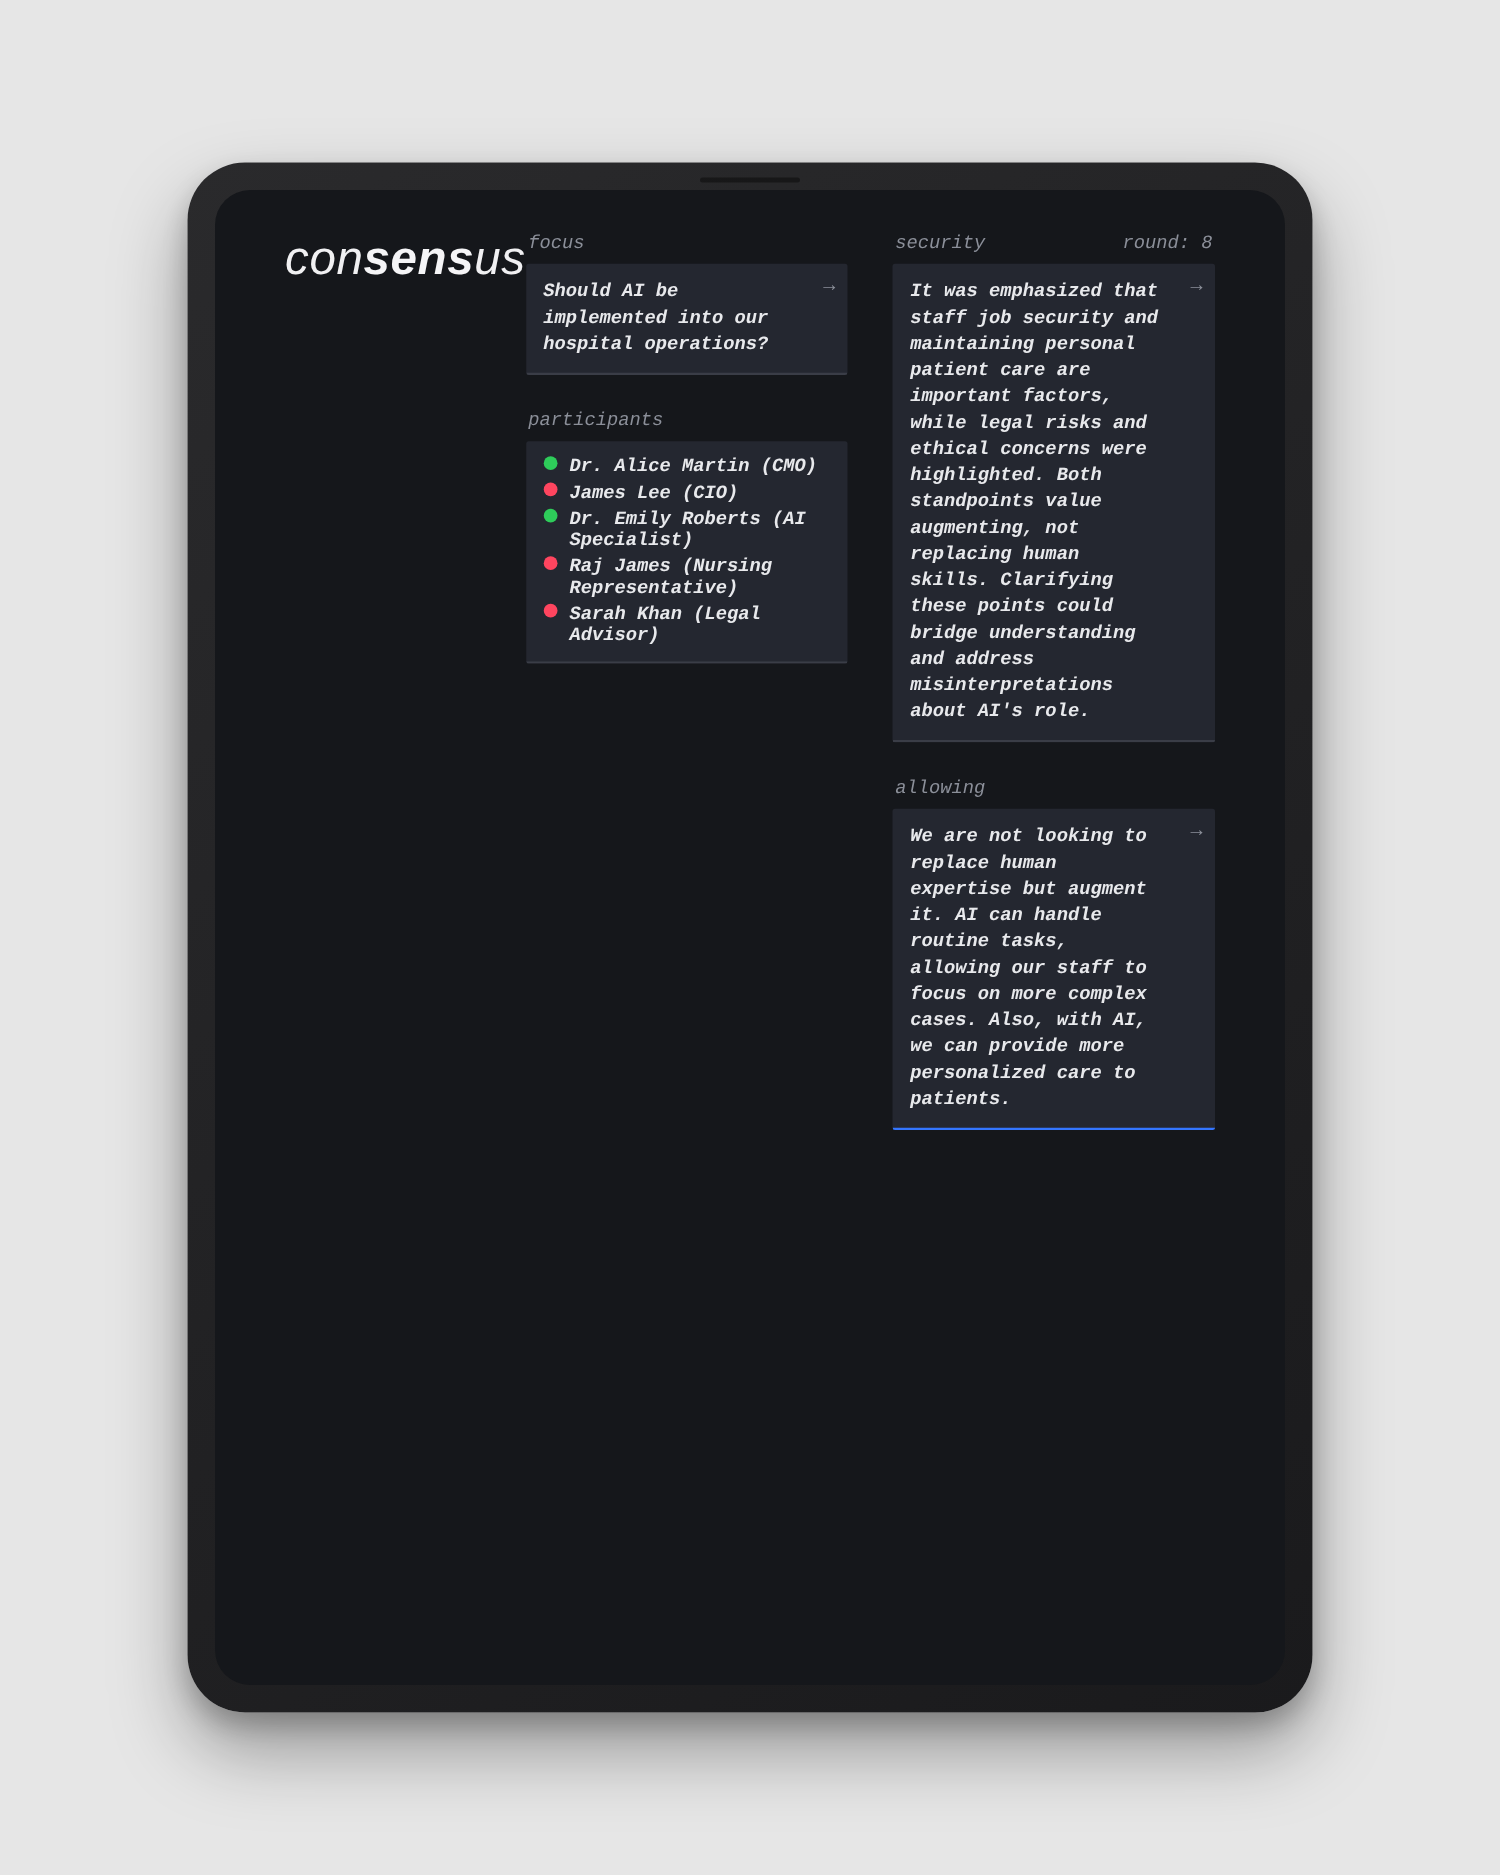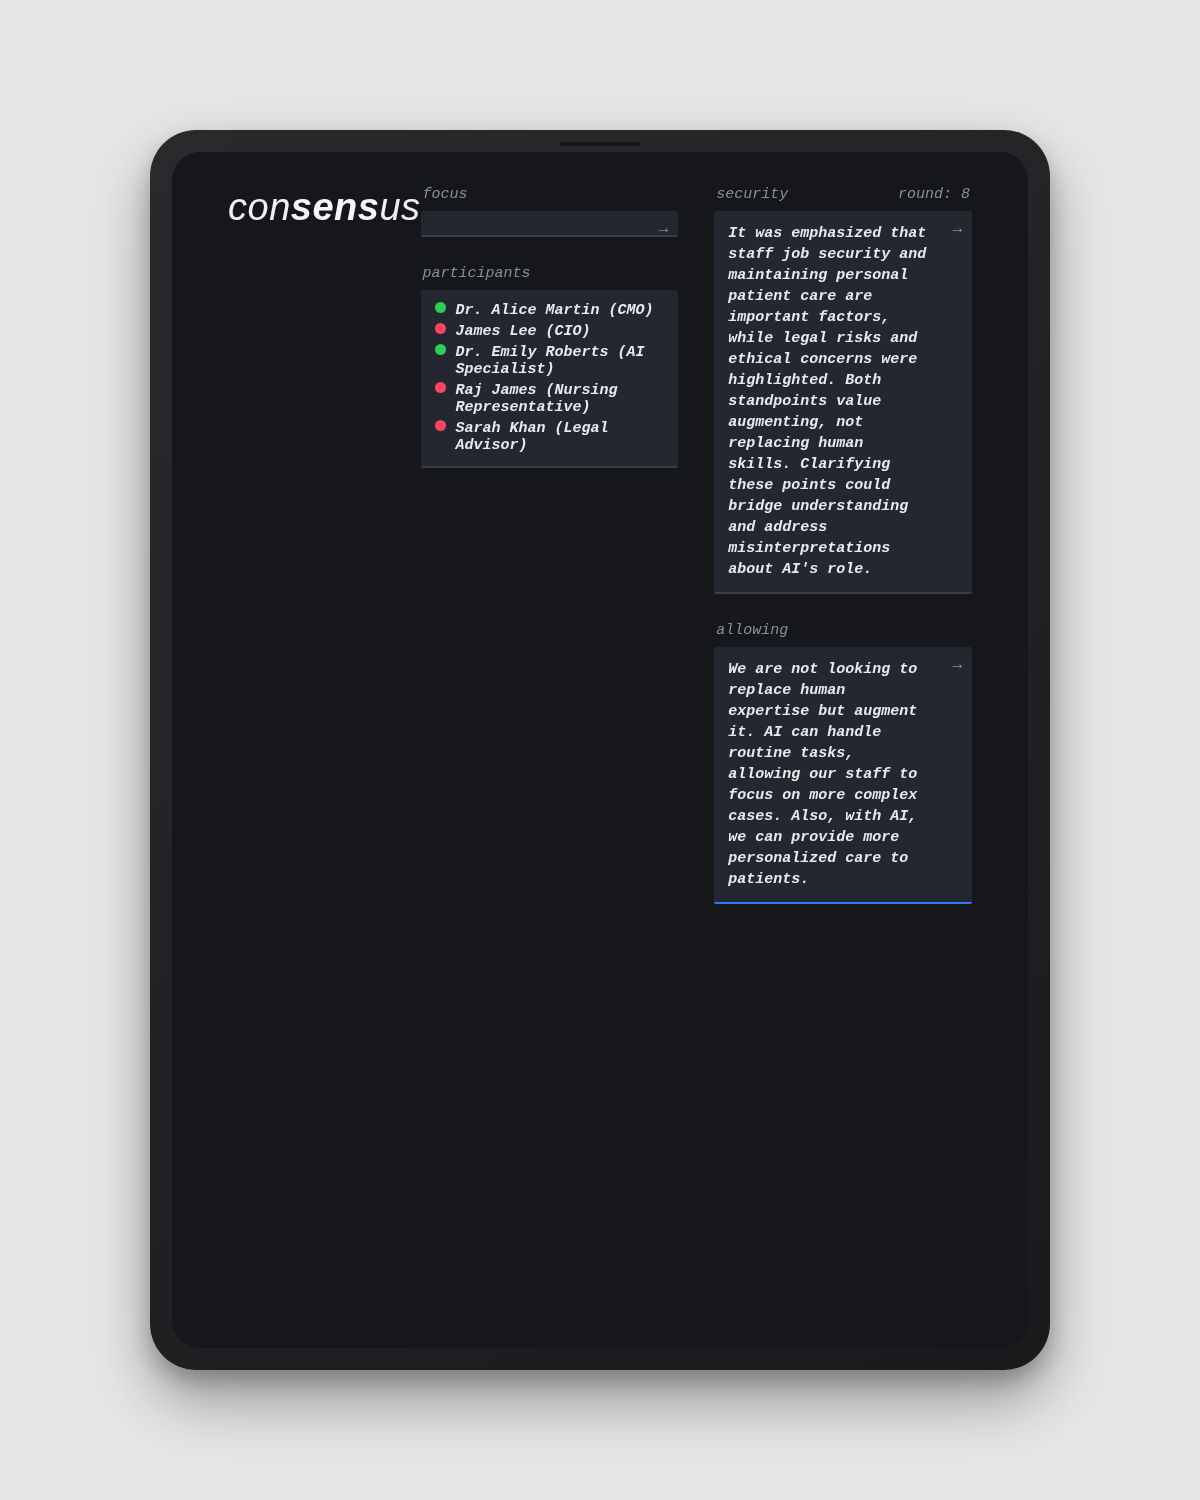--- a/index.html
+++ b/index.html
@@ -131,20 +131,21 @@
     </div>
 
     <div class="columns">
 
       <div class="col">
 
         <div class="section-header">
           <span>focus</span>
         </div>
         <div class="card">
+          <div class="card-text">Should AI be implemented into our hospital operations?</div>
           <span class="arrow">→</span>
         </div>
 
         <div class="section-header">
           <span>participants</span>
         </div>
         <div class="card">
           <div class="participants-list" id="participants-list">
 
           <div class="participant">

